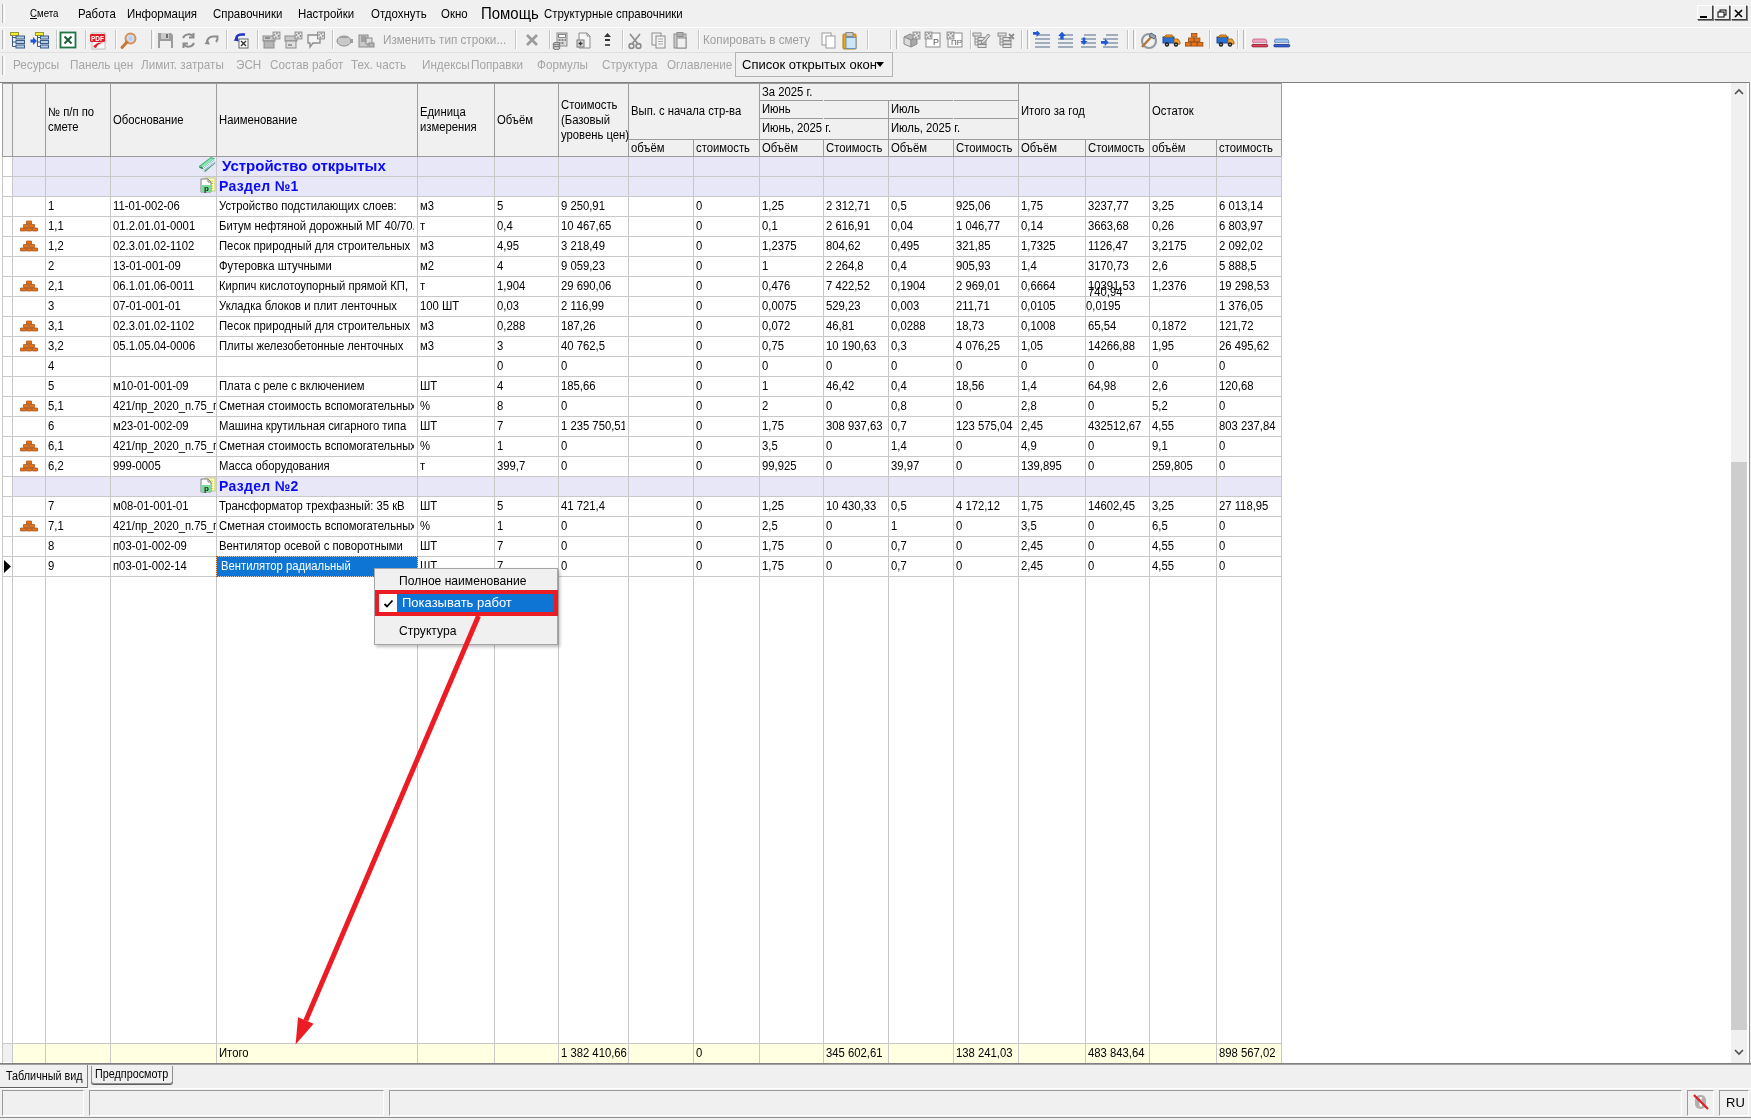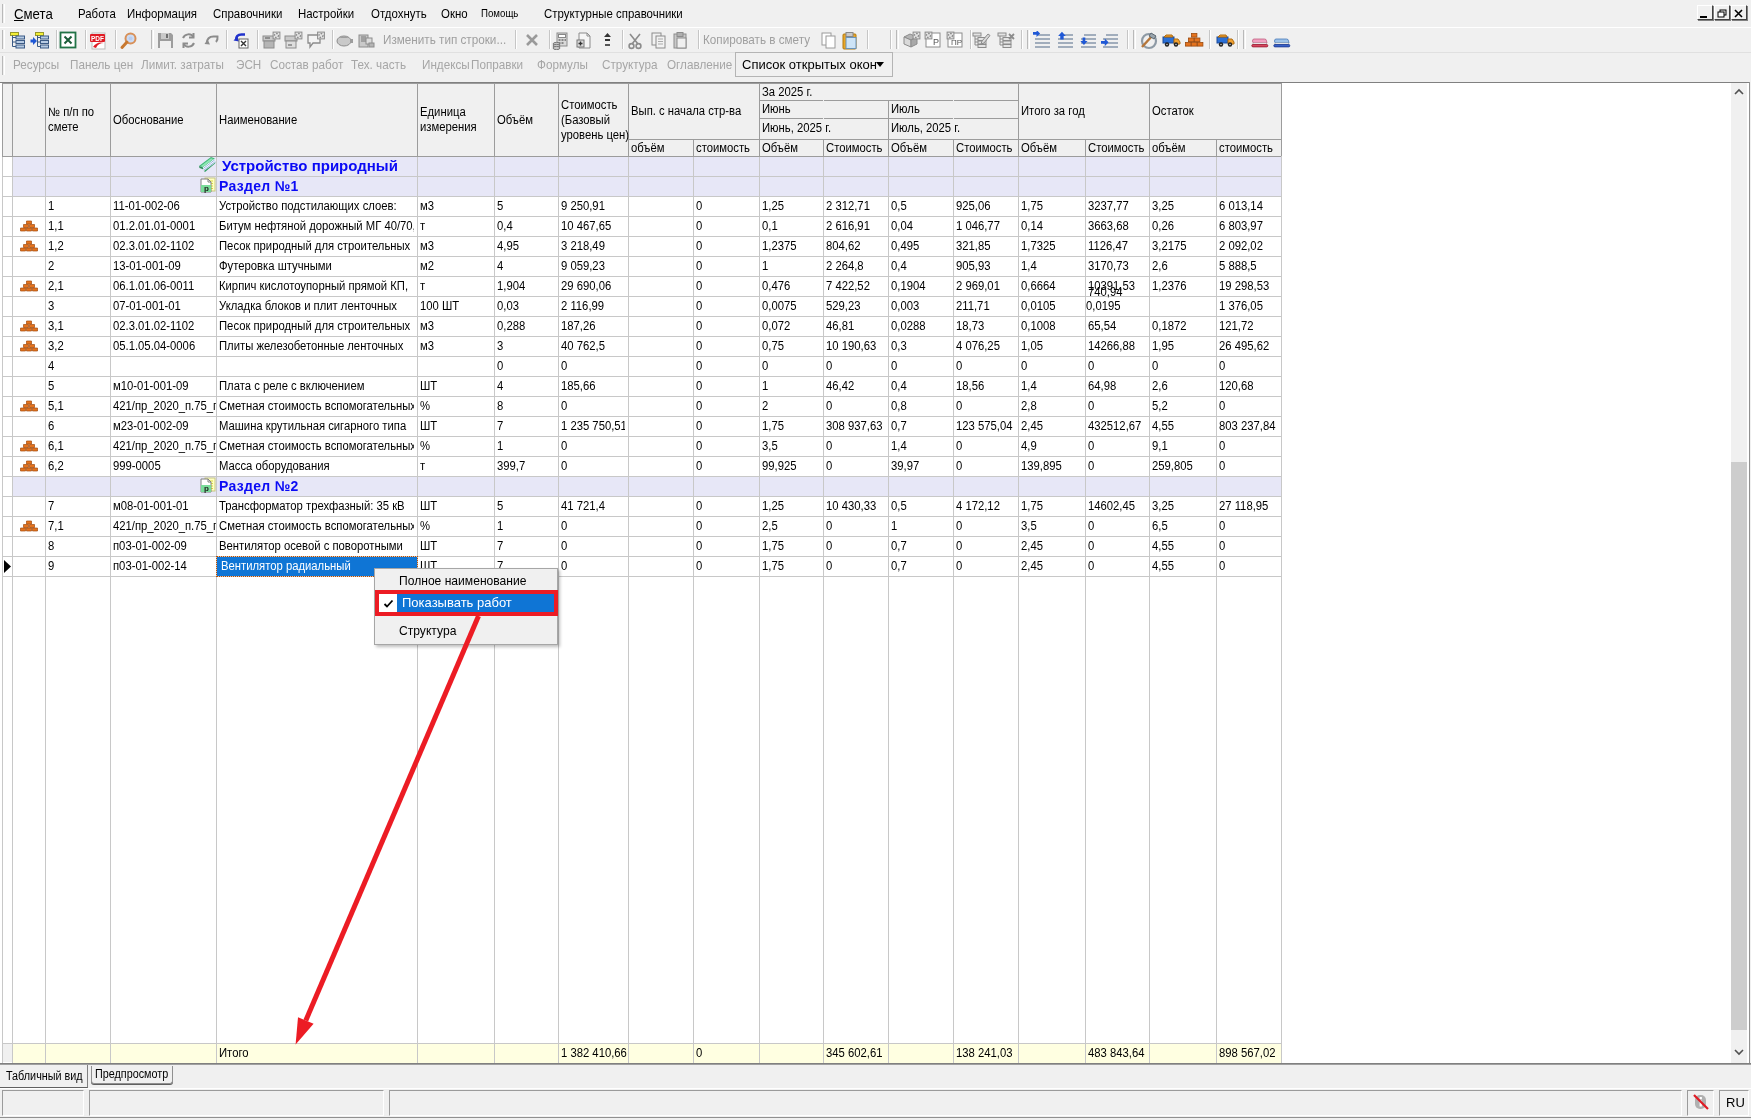--- a/index.html
+++ b/index.html
@@ -12,28 +12,28 @@
 .hl{position:absolute;height:1px}
 .gray{color:#9f9f9f}
 .sep{position:absolute;width:1px;top:30px;height:19px;background:#c6c6c6;box-shadow:1px 0 0 #fff}
 .grip{position:absolute;width:3px;border-left:1px solid #b9b9b9;border-right:1px solid #fff}
 .panel{position:absolute;background:#f0f0f0;border:1px solid;border-color:#9b9b9b #fff #fff #9b9b9b}
 </style></head><body>
 <div id="app">
 
 <div class="a" style="left:0;top:0;width:1751px;height:27px;background:#f0f0f0"></div>
 <div class="grip" style="left:2px;top:4px;height:19px"></div>
-<div class="t s88" style="left:14px;top:0;height:27px;line-height:27px;font-size:15px"><i><u>С</u>мета</i></div>
+<div class="t s88" style="left:30px;top:0;height:27px;line-height:27px;font-size:11px"><i><u>С</u>мета</i></div>
 <div class="t s88" style="left:78px;top:0;height:27px;line-height:27px;font-size:13px"><i>Работа</i></div>
 <div class="t s88" style="left:127px;top:0;height:27px;line-height:27px;font-size:13px"><i>Информация</i></div>
 <div class="t s88" style="left:213px;top:0;height:27px;line-height:27px;font-size:13px"><i>Справочники</i></div>
 <div class="t s88" style="left:298px;top:0;height:27px;line-height:27px;font-size:13px"><i>Настройки</i></div>
 <div class="t s88" style="left:371px;top:0;height:27px;line-height:27px;font-size:13px"><i>Отдохнуть</i></div>
 <div class="t s88" style="left:441px;top:0;height:27px;line-height:27px;font-size:13px"><i>Окно</i></div>
-<div class="t s88" style="left:481px;top:0;height:27px;line-height:27px;font-size:11px"><i>Помощь</i></div>
+<div class="t s88" style="left:481px;top:0;height:27px;line-height:27px;font-size:17px"><i>Помощь</i></div>
 <div class="t s88" style="left:544px;top:0;height:27px;line-height:27px;font-size:13px"><i>Структурные справочники</i></div>
 <div class="a" style="left:1697px;top:5px;width:16px;height:15px;background:#f0f0f0;border:1px solid;border-color:#fff #404040 #404040 #fff;box-shadow:1px 1px 0 #808080"><svg width="14" height="13">
         <rect x="2" y="9" width="7" height="2" fill="#000"></rect>
       </svg></div>
 <div class="a" style="left:1714px;top:5px;width:16px;height:15px;background:#f0f0f0;border:1px solid;border-color:#fff #404040 #404040 #fff;box-shadow:1px 1px 0 #808080"><svg width="14" height="13">
         <rect x="5" y="3" width="6" height="5" fill="none" stroke="#000"></rect>
         <rect x="3" y="5" width="6" height="5" fill="#fff" stroke="#000"></rect>
       </svg></div>
 <div class="a" style="left:1731px;top:5px;width:16px;height:15px;background:#f0f0f0;border:1px solid;border-color:#fff #404040 #404040 #fff;box-shadow:1px 1px 0 #808080"><svg width="14" height="13">
         <path d="M3 3 L10 10 M10 3 L3 10" stroke="#000" stroke-width="1.6"></path>
@@ -421,21 +421,21 @@
 <div class="t s94" style="left:631px;top:140px;width:60px;height:16px;line-height:16px"><i>объём</i></div>
 <div class="t s94" style="left:696px;top:140px;width:60px;height:16px;line-height:16px"><i>стоимость</i></div>
 <div class="t s94" style="left:762px;top:140px;width:60px;height:16px;line-height:16px"><i>Объём</i></div>
 <div class="t s94" style="left:826px;top:140px;width:60px;height:16px;line-height:16px"><i>Стоимость</i></div>
 <div class="t s94" style="left:891px;top:140px;width:60px;height:16px;line-height:16px"><i>Объём</i></div>
 <div class="t s94" style="left:956px;top:140px;width:60px;height:16px;line-height:16px"><i>Стоимость</i></div>
 <div class="t s94" style="left:1021px;top:140px;width:60px;height:16px;line-height:16px"><i>Объём</i></div>
 <div class="t s94" style="left:1088px;top:140px;width:60px;height:16px;line-height:16px"><i>Стоимость</i></div>
 <div class="t s94" style="left:1152px;top:140px;width:60px;height:16px;line-height:16px"><i>объём</i></div>
 <div class="t s94" style="left:1219px;top:140px;width:60px;height:16px;line-height:16px"><i>стоимость</i></div>
-<div class="t" style="left:222px;top:157px;height:18px;line-height:18px;font-size:15px;font-weight:bold;color:#0a0af5">Устройство природный</div>
+<div class="t" style="left:222px;top:157px;height:18px;line-height:18px;font-size:15px;font-weight:bold;color:#0a0af5">Устройство открытых</div>
 <svg class="a" style="left:198px;top:156px" width="18" height="17" viewBox="0 0 18 17">
       <path d="M1 10 L13 1 L17 2.5 L5 11.5 z" fill="#3db876"></path>
       <path d="M2.5 10.2 L13 2.2 L15.5 3 L5 11 z" fill="#8fe6b4"></path>
       <path d="M1 10 L1.5 12 L5.5 13.5 L5 11.5 z" fill="#2e8b57"></path>
       <path d="M5 11.5 L17 2.5 L17.5 4.5 L5.5 13.5 z" fill="#fff"></path>
       <path d="M5.3 12.5 L16.8 3.8" stroke="#6890d0" stroke-width="0.7" fill="none"></path>
       <path d="M5.5 13.5 L17.5 4.5 L18 6 L6 15 z" fill="#fff"></path>
       <path d="M5.8 14.2 L17.4 5.5" stroke="#6890d0" stroke-width="0.7" fill="none"></path>
       <path d="M6 15 L18 6 L17 7.5 L7 16 z" fill="#2f9e62"></path>
     </svg>

